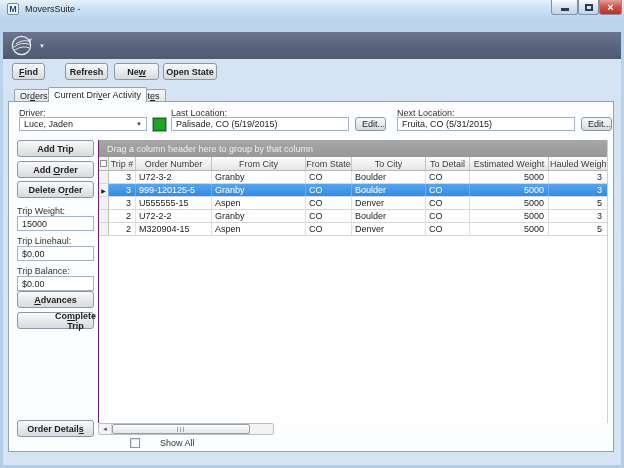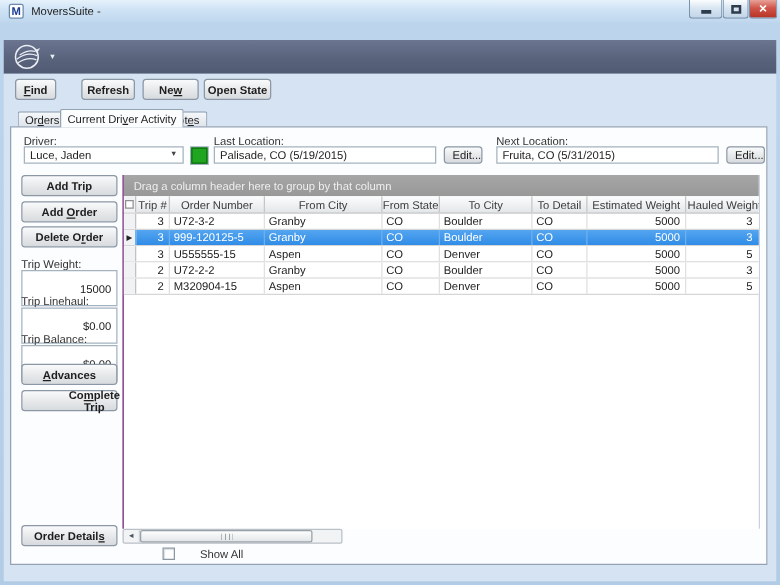--- a/index.html
+++ b/index.html
@@ -67,21 +67,21 @@
   .plabel { color:#333; }
   .field { background:#fff; border:1px solid #a5b2bf; display:flex; align-items:center;
            padding:0 4px; color:#1d1d1d; }
   .combo-arrow { margin-left:auto; font-size:6px; color:#444; }
   .status-sq { width:13px; height:13px; background:#1fa51f; border:1px solid #0c6e0c;
                box-shadow:0 0 0 1px #9fb0c0; }
   .editbtn { height:14px; width:31px; font-weight:normal;justify-content:flex-end; }
 
   
   .sidebtn { left:8px; width:77px; height:17px; }
-  .sfield { left:8px; width:77px; height:29px; justify-content:flex-end; }
+  .sfield { left:8px; width:77px; height:15px; }
   .slabel { left:8px; }
 
   
   .grid-viewport { left:89px; top:38px; width:510px; height:283px; overflow:hidden; background:#fff;
                    border-left:1px solid #701a75; border-right:1px solid #c9d2dc; }
   .groupband { height:17px; background:linear-gradient(#a6a6a6,#989898); color:#eeeeee;
                display:flex; align-items:center; padding-left:8px; width:512px; }
   .gheader { display:flex; height:14px; background:linear-gradient(#fcfdfd,#e3e6e9);
              border-bottom:1px solid #b6b6b6; width:512px; }
   .hcell { border-right:1px solid #c6c6c6; display:flex; align-items:center; justify-content:center;

